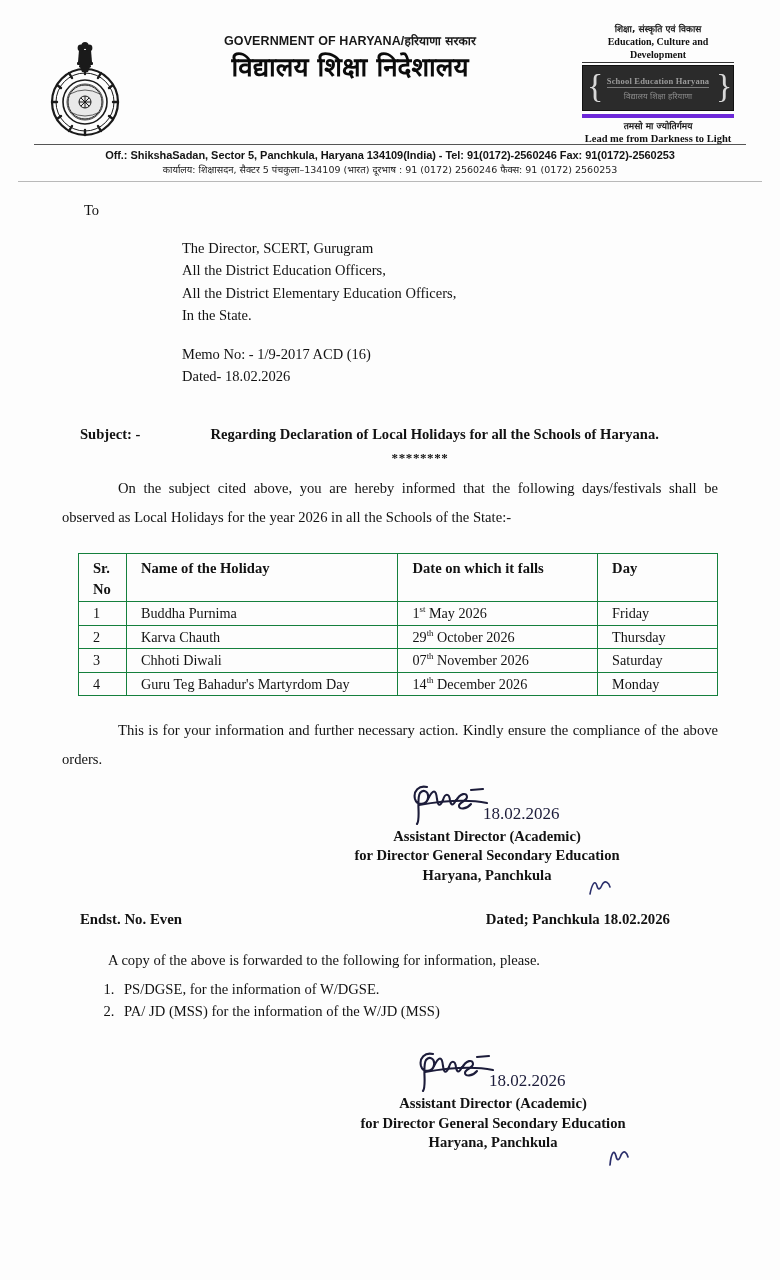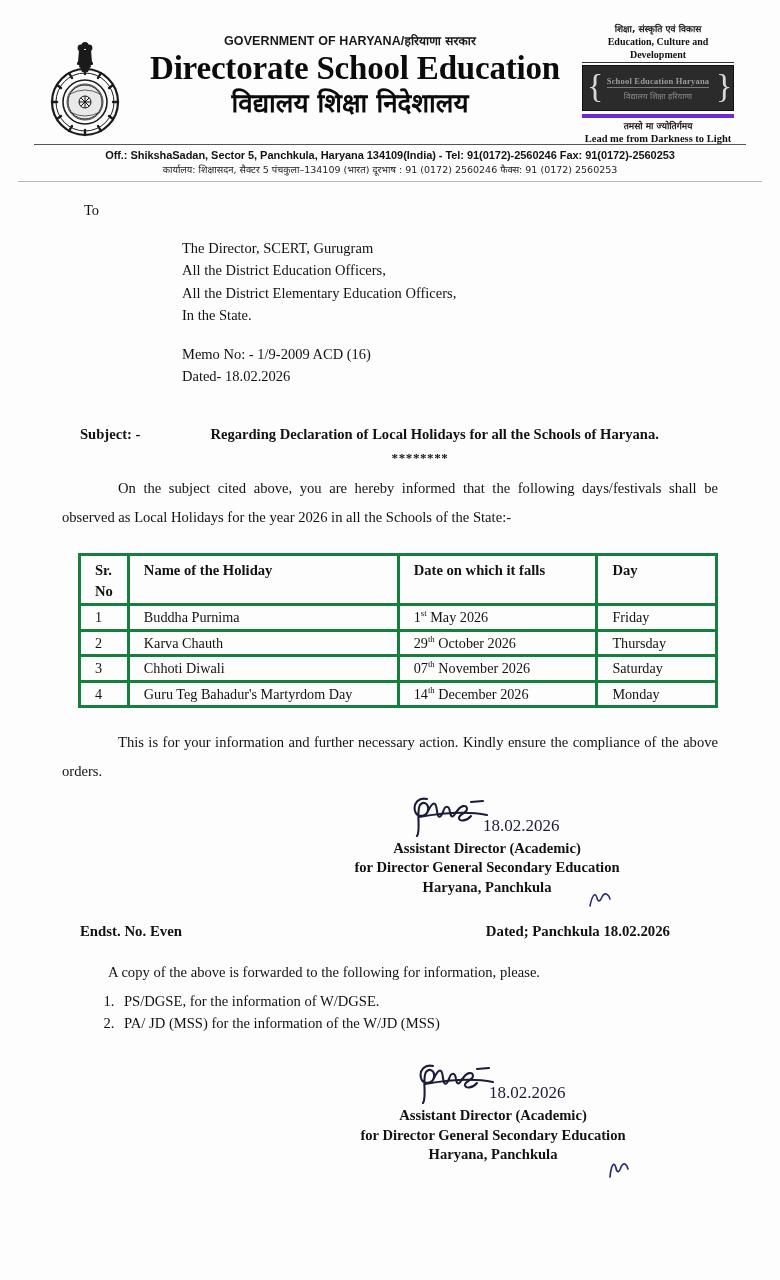--- a/index.html
+++ b/index.html
@@ -210,21 +210,21 @@
   .para.indent { text-indent: 56px; }
 
   
   .tbl-wrap { margin-top: 22px; margin-left: 16px; }
   table.holidays {
     border-collapse: collapse;
     width: 640px;
     font-size: 14.2px;
   }
   table.holidays th, table.holidays td {
-    border: 3px solid #15803d;
+    border: 1px solid #15803d;
     padding: 2px 14px;
     text-align: left;
     vertical-align: top;
   }
   table.holidays thead th {
     font-weight: bold;
     font-size: 14.6px;
     height: 40px;
     vertical-align: top;
     padding-top: 4px;
@@ -346,21 +346,20 @@
 
         <g stroke="#3c3c3c" stroke-width="0.8" fill="none">
           <path d="M26 58 Q41 50 56 58"></path>
           <path d="M26 76 Q41 84 56 76"></path>
         </g>
       </svg>
     </div>
 
     <div class="header-center">
       <div class="gov-line"><span>GOVERNMENT OF HARYANA/</span><span class="hin">हरियाणा सरकार</span></div>
-      <div class="title-en">Directorate School Education</div>
       <div class="title-hi">विद्यालय शिक्षा निदेशालय</div>
     </div>
 
     <div class="logo-plate">
       <div class="lp-hin">शिक्षा, संस्कृति एवं विकास</div>
       <div class="lp-en">Education, Culture and Development</div>
       <div class="lp-box">
         <span class="bracket l">{</span>
         <span class="bracket r">}</span>
         <div class="lp-t1">School Education Haryana</div>
@@ -383,21 +382,21 @@
     <div class="to">To</div>
 
     <div class="addressees">
       <div>The Director, SCERT, Gurugram</div>
       <div>All the District Education Officers,</div>
       <div>All the District Elementary Education Officers,</div>
       <div>In the State.</div>
     </div>
 
     <div class="memo">
-      <div>Memo No: - 1/9-2009 ACD (16)</div>
+      <div>Memo No: - 1/9-2017 ACD (16)</div>
       <div>Dated- 18.02.2026</div>
     </div>
 
     <div class="subject-row">
       <div class="subject-label">Subject: -</div>
       <div class="subject-text">Regarding Declaration of Local Holidays for all the Schools of Haryana.</div>
     </div>
 
     <div class="stars">********</div>
 

